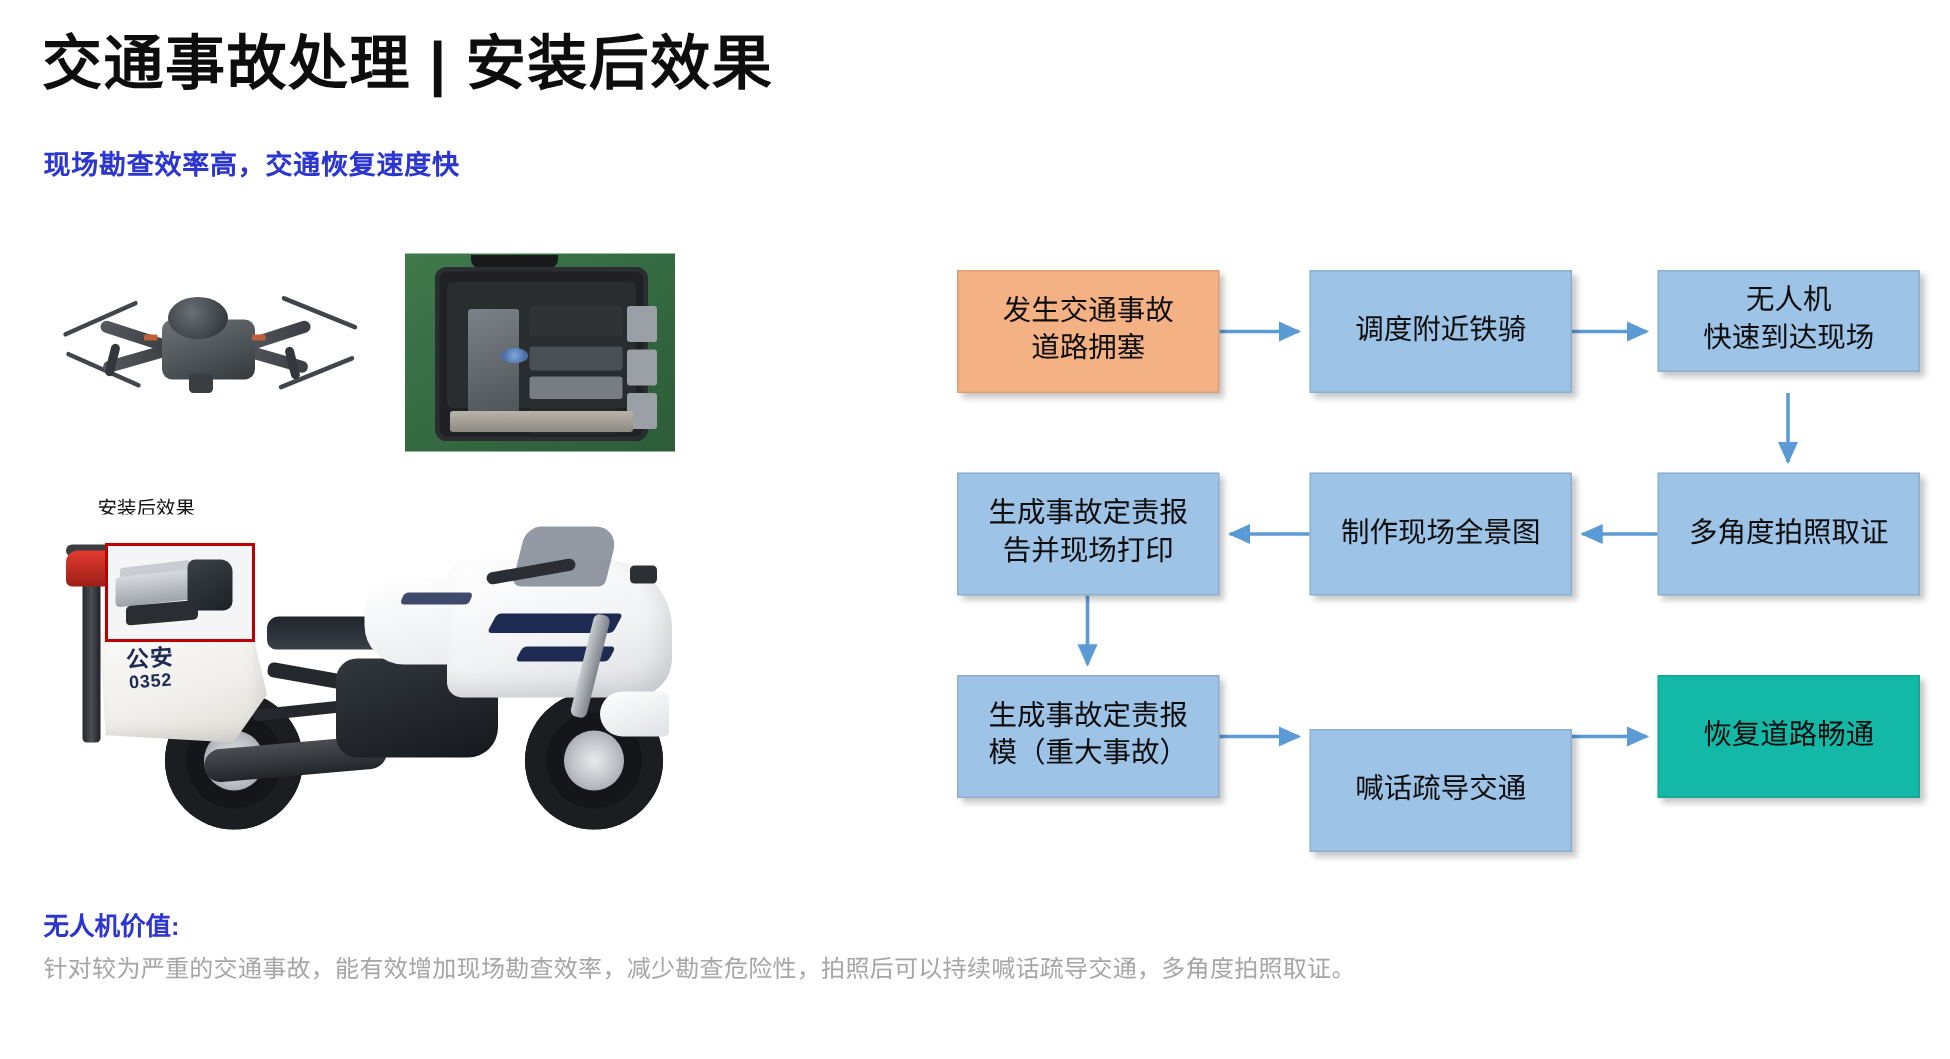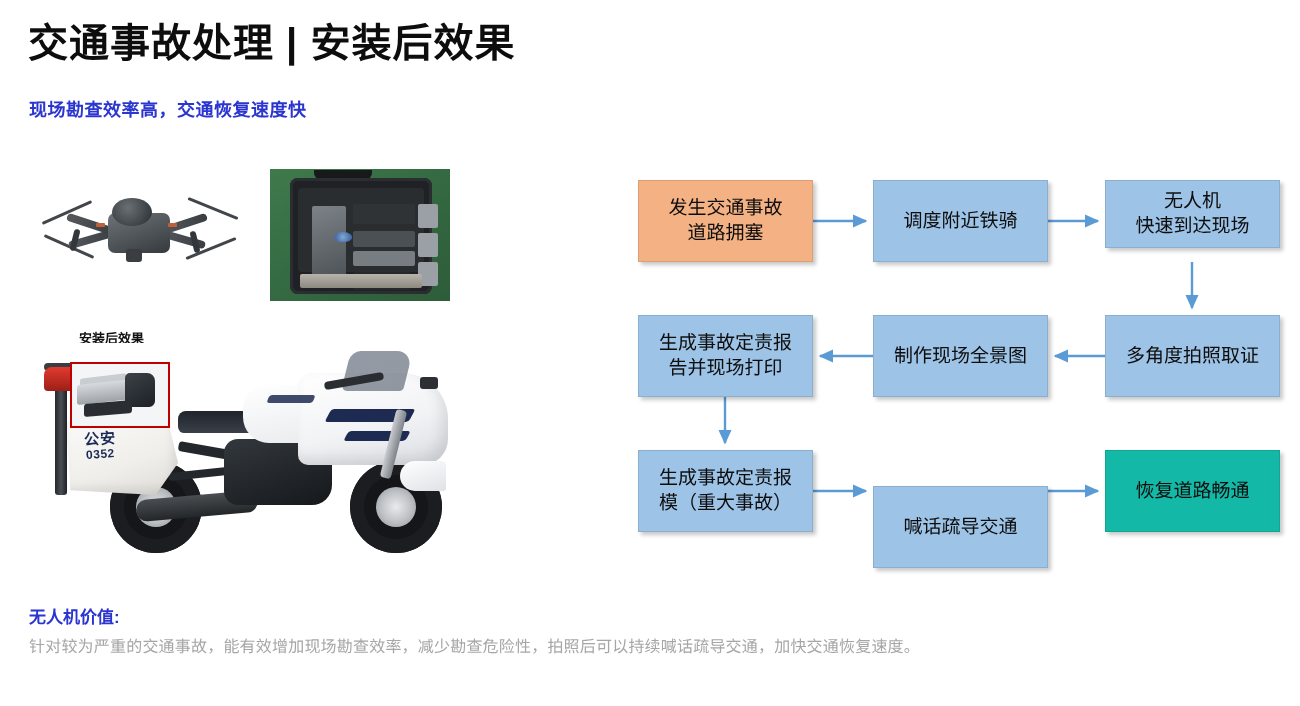--- a/index.html
+++ b/index.html
@@ -178,24 +178,24 @@
   .cell-bar1    { left: 55px; top: 43px; width: 62px; height: 16px; background:#4b5054; }
   .cell-bar2    { left: 55px; top: 63px; width: 62px; height: 15px; background:#787d82; }
   .cell-bar3    { left: 55px; top: 84px; width: 58px; height: 18px; background:#26292c; }
   .cell-bat1    { left: 120px; top: 16px; width: 20px; height: 24px; background:#9aa0a6; }
   .cell-bat2    { left: 120px; top: 45px; width: 20px; height: 24px; background:#9aa0a6; }
   .cell-bat3    { left: 120px; top: 74px; width: 20px; height: 24px; background:#9aa0a6; }
 
   
   .install-caption {
     position: absolute;
-    left: 59px;
+    left: 45px;
     top: 163px;
     font-size: 13px;
-    font-weight: 700;
+    font-weight: 400;
     color: #111111;
     white-space: nowrap;
     text-align: right;
   }
 
   
   .moto-photo {
     position: absolute;
     left: 8px;
     top: 178px;
@@ -578,13 +578,13 @@
   <div class="node blue   n-r2c2">制作现场全景图</div>
   <div class="node blue   n-r2c3">多角度拍照取证</div>
 
   <div class="node blue   n-r3c1">生成事故定责报
 模（重大事故）</div>
   <div class="node blue   n-r3c2">喊话疏导交通</div>
   <div class="node green  n-r3c3">恢复道路畅通</div>
 </div>
 
 <div class="value-heading">无人机价值:</div>
-<div class="value-body">针对较为严重的交通事故，能有效增加现场勘查效率，减少勘查危险性，拍照后可以持续喊话疏导交通，加快交通恢复速度。</div>
+<div class="value-body">针对较为严重的交通事故，能有效增加现场勘查效率，减少勘查危险性，拍照后可以持续喊话疏导交通，多角度拍照取证。</div>
 
 </body></html>

